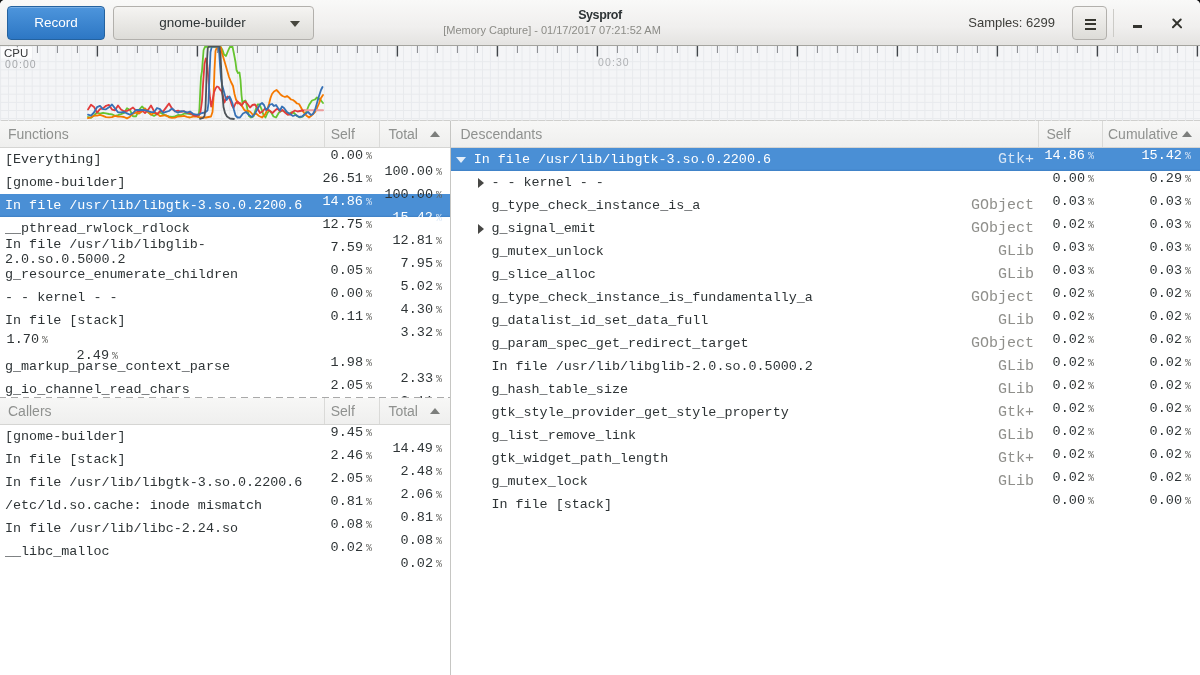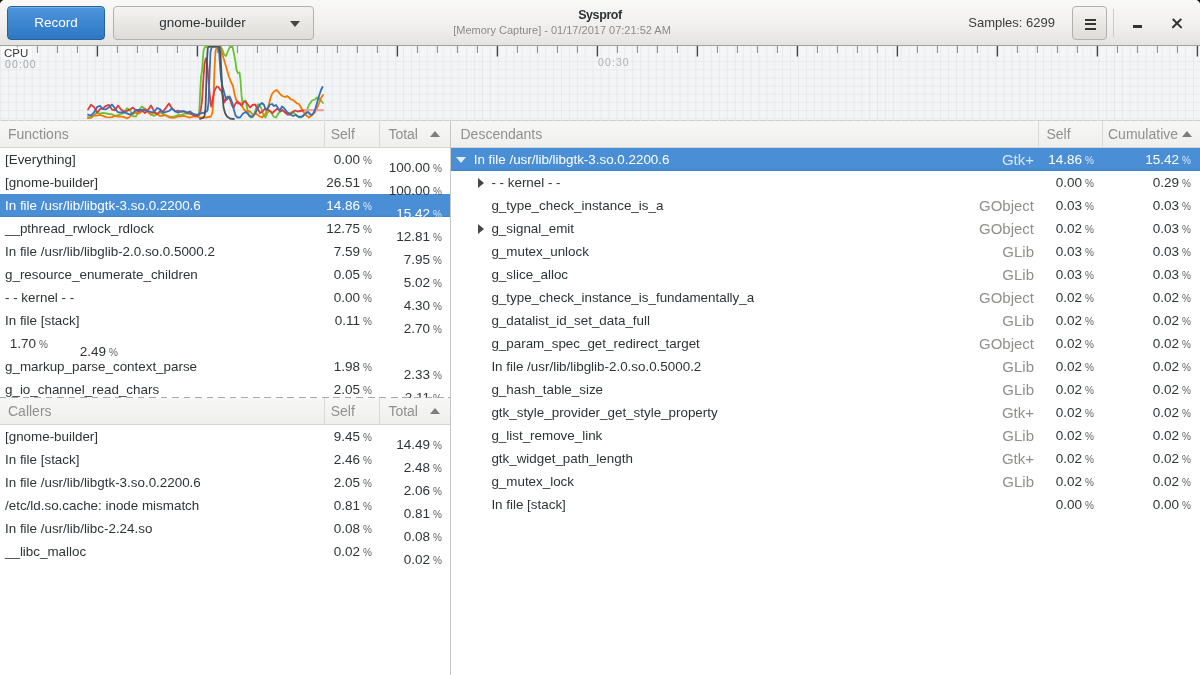--- a/index.html
+++ b/index.html
@@ -21,21 +21,21 @@
   background:linear-gradient(to bottom,#f5f4f2,#dddcd8);
   color:#2e3436; font-size:13.5px; }
 .btn-combo .lbl { position:absolute; left:0; right:22px; top:0; bottom:0;
   text-align:center; line-height:32px; }
 .combo-arrow { position:absolute; right:13px; top:14px; width:0; height:0;
   border-left:5.5px solid transparent; border-right:5.5px solid transparent;
   border-top:6px solid #47473f; }
 .title { position:absolute; left:0; top:8px; width:1200px; text-align:center;
   font-size:12.5px; font-weight:bold; letter-spacing:-0.4px; color:#2e3436; }
 .subtitle { position:absolute; left:0; top:24px; width:1104px; text-align:center;
-  font-size:11px; color:#8b8b86;margin-left:10px; }
+  font-size:11px; color:#8b8b86; }
 .samples { position:absolute; right:145px; top:15px; font-size:13px; color:#3d3d39; }
 .btn-menu { position:absolute; left:1072px; top:6px; width:35px; height:34px;
   border-radius:4px; border:1px solid #b2b0ac;
   background:linear-gradient(to bottom,#f5f4f2,#dddcd8); }
 .btn-menu i { position:absolute; left:11.5px; width:11.5px; height:2.1px; background:#36362f; }
 .hb-sep { position:absolute; left:1113px; top:9px; width:1px; height:28px; background:#cccbc7; }
 .min-ic { position:absolute; left:1133px; top:25px; width:8.6px; height:2.5px; background:#34342f; }
 .close-ic { position:absolute; left:1172px; top:18.5px; width:10px; height:10px; }
 .close-ic:before,.close-ic:after { content:""; position:absolute; left:4px; top:-1.2px;
   width:2.1px; height:12.5px; background:#34342f; border-radius:1px; }
@@ -52,21 +52,21 @@
 .pr { left:451px; width:749px; }
 .thead { position:absolute; left:0; right:0; height:26.5px;
   background:linear-gradient(to bottom,#f7f7f6,#efefee);
   border-bottom:1px solid #d5d5d3; color:#8f918f; font-size:14px; }
 .thead .h { position:absolute; top:4.8px; }
 .vsep { position:absolute; top:0; bottom:0; width:1px; background:#dadad8; }
 .sort { position:absolute; top:9.7px; width:0; height:0;
   border-left:5px solid transparent; border-right:5px solid transparent;
   border-bottom:6.5px solid #7c7e7c; }
 .rows { position:absolute; left:0; right:0; overflow:hidden; }
-.row { display:flex; height:23px; align-items:center; font-size:13.4px; color:#2e3436; }
+.row { display:flex; height:23px; align-items:flex-start; font-size:13.4px; color:#2e3436;font-family:Liberation Mono, monospace; }
 .row.sel { background:linear-gradient(to bottom,#4a8fd5 0px,#4a8fd5 21px,#3e80c4 23px); color:#fff; }
 .cn { position:relative; display:flex; align-items:center; height:23px; }
 .cv { display:flex; justify-content:flex-end; align-items:baseline; }
 .cv .n { font-size:13.5px; }
 .cv .p { font-size:10px; margin-left:3px; color:#62625e; position:relative; top:-0.5px; }
 .sel .cv .p { color:#d8e6f6; }
 
 
 .pl .cn { width:324px; padding-left:5px; }
 .pl .cs { width:55px; padding-right:7px; }
@@ -218,21 +218,21 @@
             <span class="p">%</span>
           </div>
         </div>
 <div class="row">
           <div class="cn">In file [stack]</div>
           <div class="cv cs">
             <span class="n">0.11</span>
             <span class="p">%</span>
           </div>
           <div class="cv ct">
-            <span class="n">2.70</span>
+            <span class="n">3.32</span>
             <span class="p">%</span>
           </div>
         </div>
 <div class="row">
           <div class="cv cs">
             <span class="n">1.70</span>
             <span class="p">%</span>
           </div>
           <div class="cv ct">
             <span class="n">2.49</span>

